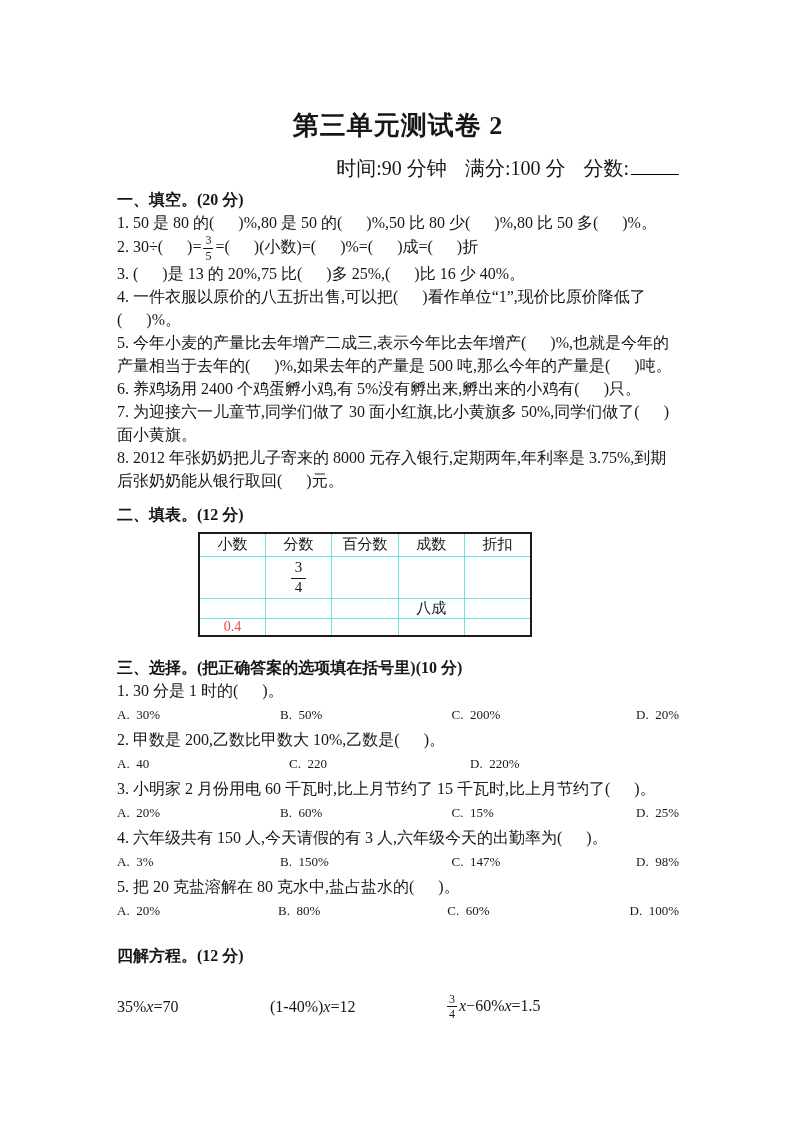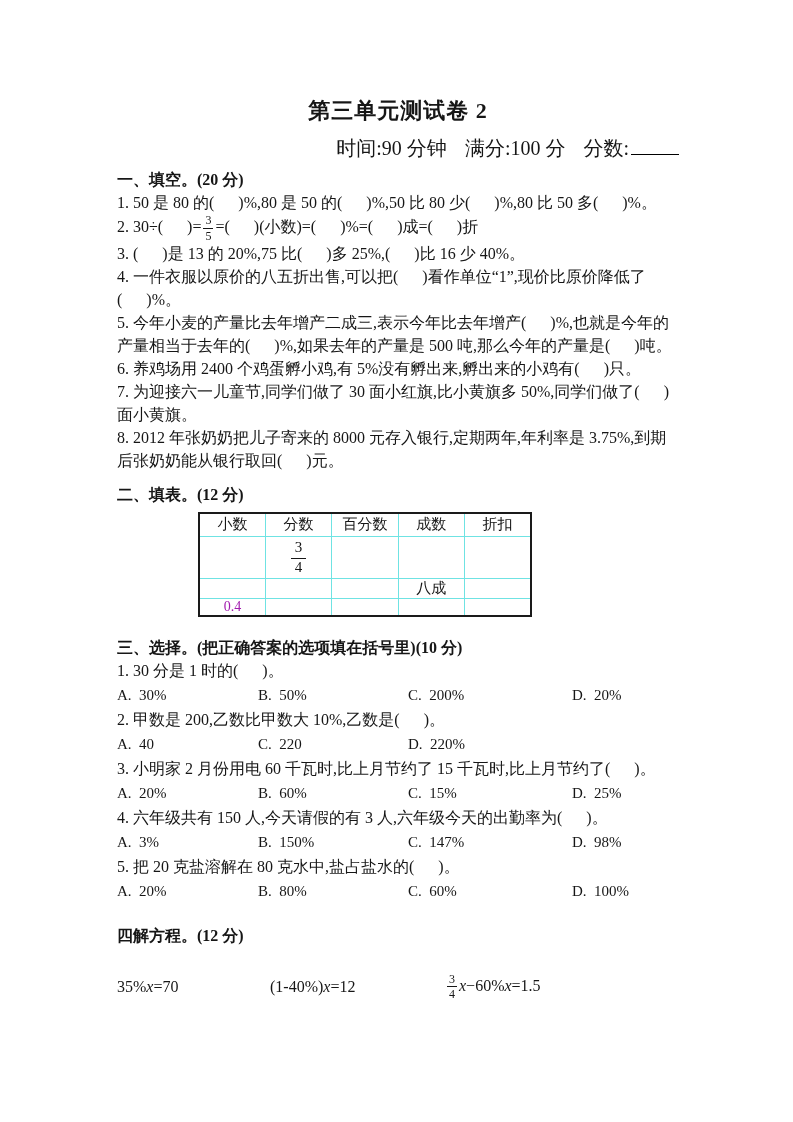--- a/index.html
+++ b/index.html
@@ -9,24 +9,24 @@
     background: #ffffff;
     color: #161616;
     font-family: "Liberation Serif", "DejaVu Serif", serif;
   }
   .page {
     width: 793px; height: 1122px;
     padding: 96px 114px 0 117px;
     overflow: hidden;
   }
   .title {
-    font-size: 22px;
+    font-size: 26px;
     text-align: center;
     letter-spacing: 1px;
-    margin: 0;
+    margin: 12px;
   }
   .info-line {
     margin-top: 9px;
     font-size: 20px;
     text-align: right;
     white-space: nowrap;
   }
   .info-gap { display: inline-block; width: 18px; }
   .score-underline {
     display: inline-block;
@@ -76,27 +76,28 @@
   table.fill-table th, table.fill-table td {
     border: 1px solid #6fe3e3;
     text-align: center;
     vertical-align: middle;
     padding: 0;
     font-weight: normal;
   }
   tr.tr-head { height: 23px; }
   tr.tr-frac { height: 42px; }
   tr.tr-cheng { height: 19px; }
-  tr.tr-dec { height: 16px; font-size: 14px; color: #a21caf; }
+  tr.tr-dec { height: 16px; font-size: 14px; color: #ef4444; }
   
   .options {
     display: flex;
-    font-size: 15px;
+    font-size: 13px;
     line-height: 24.5px;
     white-space: nowrap;
+    gap: 31px;
   }
   .options .opt:nth-child(1) { width: 141px; }
   .options .opt:nth-child(2) { width: 150px; }
   .options .opt:nth-child(3) { width: 164px; }
   .options .opt:nth-child(4) { flex: 1; }
   
   .equations {
     display: flex;
     align-items: center;
     margin-top: 26px;

